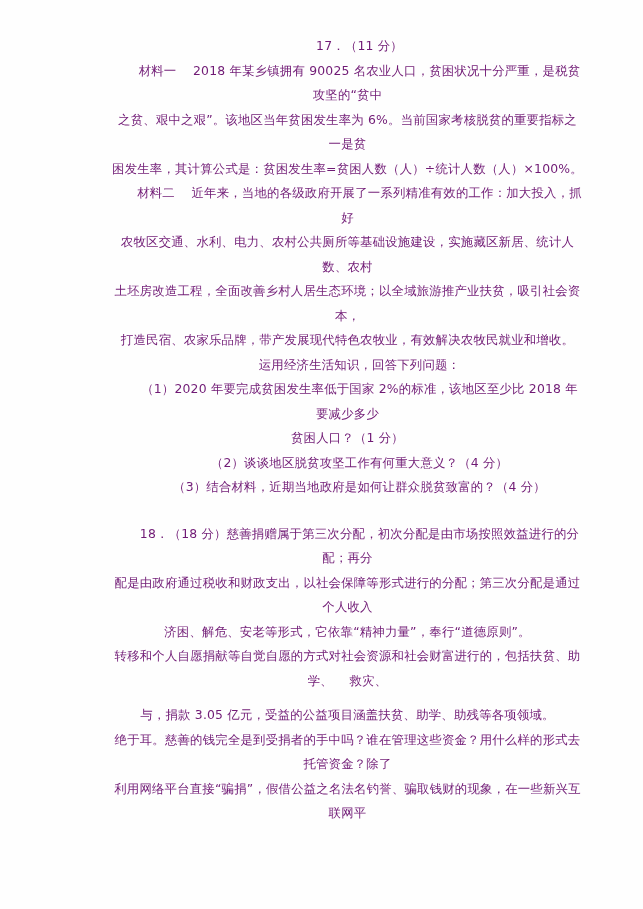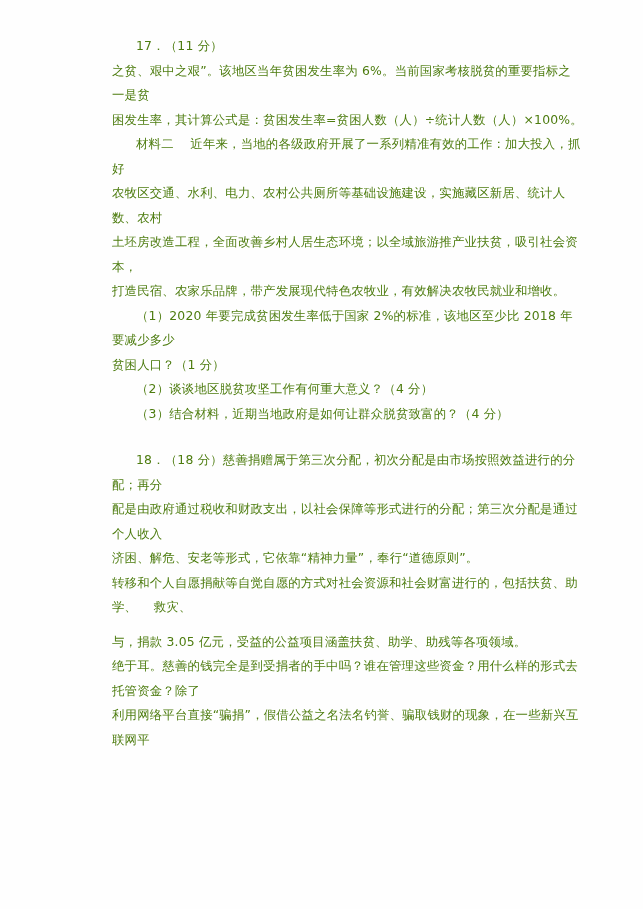--- a/index.html
+++ b/index.html
@@ -22,41 +22,43 @@
     padding: 34px 60px 20px 112px;
     background: #fefefe;
   }
   .q-block {
     margin-bottom: 0;
   }
   .line {
     font-size: 12.4px;
     line-height: 24.5px;
     letter-spacing: 0.2px;
-    text-align: left;
+    text-align: center;
     white-space: pre-wrap;
-    color: #4d7c0f;
+    color: #701a75;
   }
   .indent-2 { text-indent: 24px; }
   .gap-sm { height: 10px; }
   .gap-lg { height: 22px; }
 </style>
 </head>
 <body>
 
 <div class="page">
 
   <div class="q-block">
     <div class="line indent-2">17．（11 分）</div>
+    <div class="line indent-2">材料一    2018 年某乡镇拥有 90025 名农业人口，贫困状况十分严重，是税贫攻坚的“贫中</div>
     <div class="line">之贫、艰中之艰”。该地区当年贫困发生率为 6%。当前国家考核脱贫的重要指标之一是贫</div>
     <div class="line">困发生率，其计算公式是：贫困发生率=贫困人数（人）÷统计人数（人）×100%。</div>
     <div class="line indent-2">材料二    近年来，当地的各级政府开展了一系列精准有效的工作：加大投入，抓好</div>
     <div class="line">农牧区交通、水利、电力、农村公共厕所等基础设施建设，实施藏区新居、统计人数、农村</div>
     <div class="line">土坯房改造工程，全面改善乡村人居生态环境；以全域旅游推产业扶贫，吸引社会资本，</div>
     <div class="line">打造民宿、农家乐品牌，带产发展现代特色农牧业，有效解决农牧民就业和增收。</div>
+    <div class="line indent-2">运用经济生活知识，回答下列问题：</div>
     <div class="line indent-2">（1）2020 年要完成贫困发生率低于国家 2%的标准，该地区至少比 2018 年要减少多少</div>
     <div class="line">贫困人口？（1 分）</div>
     <div class="line indent-2">（2）谈谈地区脱贫攻坚工作有何重大意义？（4 分）</div>
     <div class="line indent-2">（3）结合材料，近期当地政府是如何让群众脱贫致富的？（4 分）</div>
   </div>
 
   <div class="gap-lg"></div>
 
   <div class="q-block">
     <div class="line indent-2">18．（18 分）慈善捐赠属于第三次分配，初次分配是由市场按照效益进行的分配；再分</div>

